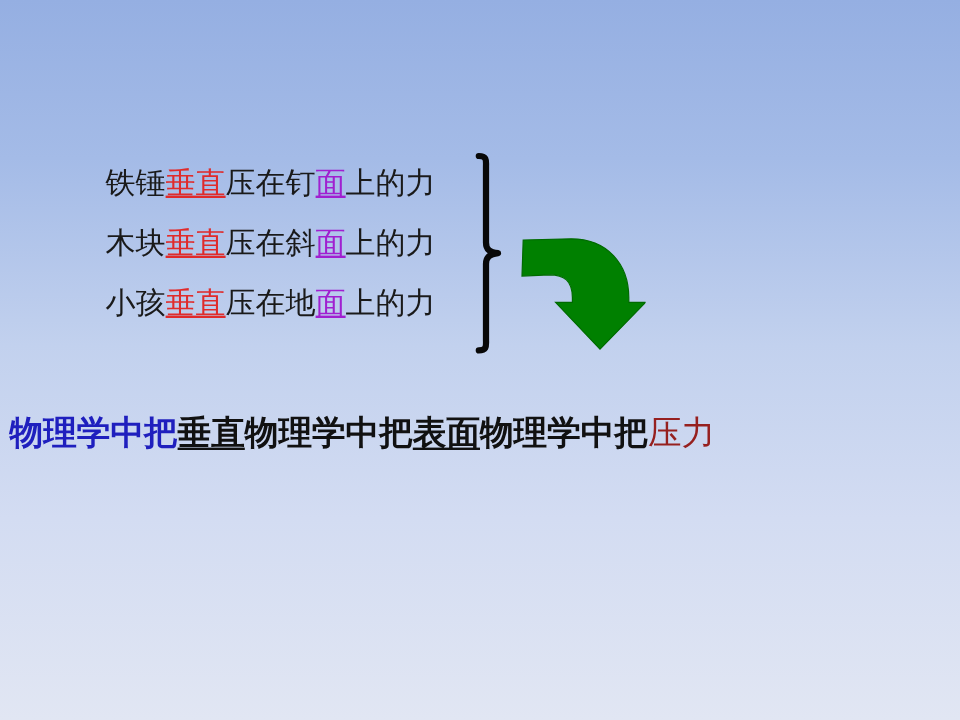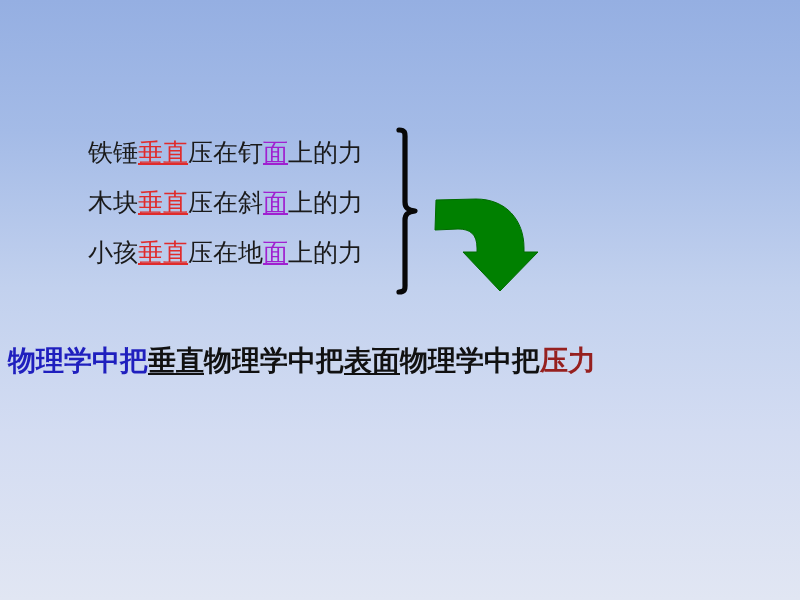--- a/index.html
+++ b/index.html
@@ -97,21 +97,21 @@
     text-underline-offset: 3px;
   }
 
   .seg-plain {
     color: #111111;
     font-weight: bold;
   }
 
   .seg-darkred {
     color: #96201f;
-    font-weight: bold;
+    font-weight: normal;
   }
 </style>
 </head>
 <body>
 
 <div id="slide">
 
   <div id="examples">
 
     <div class="example-line">

